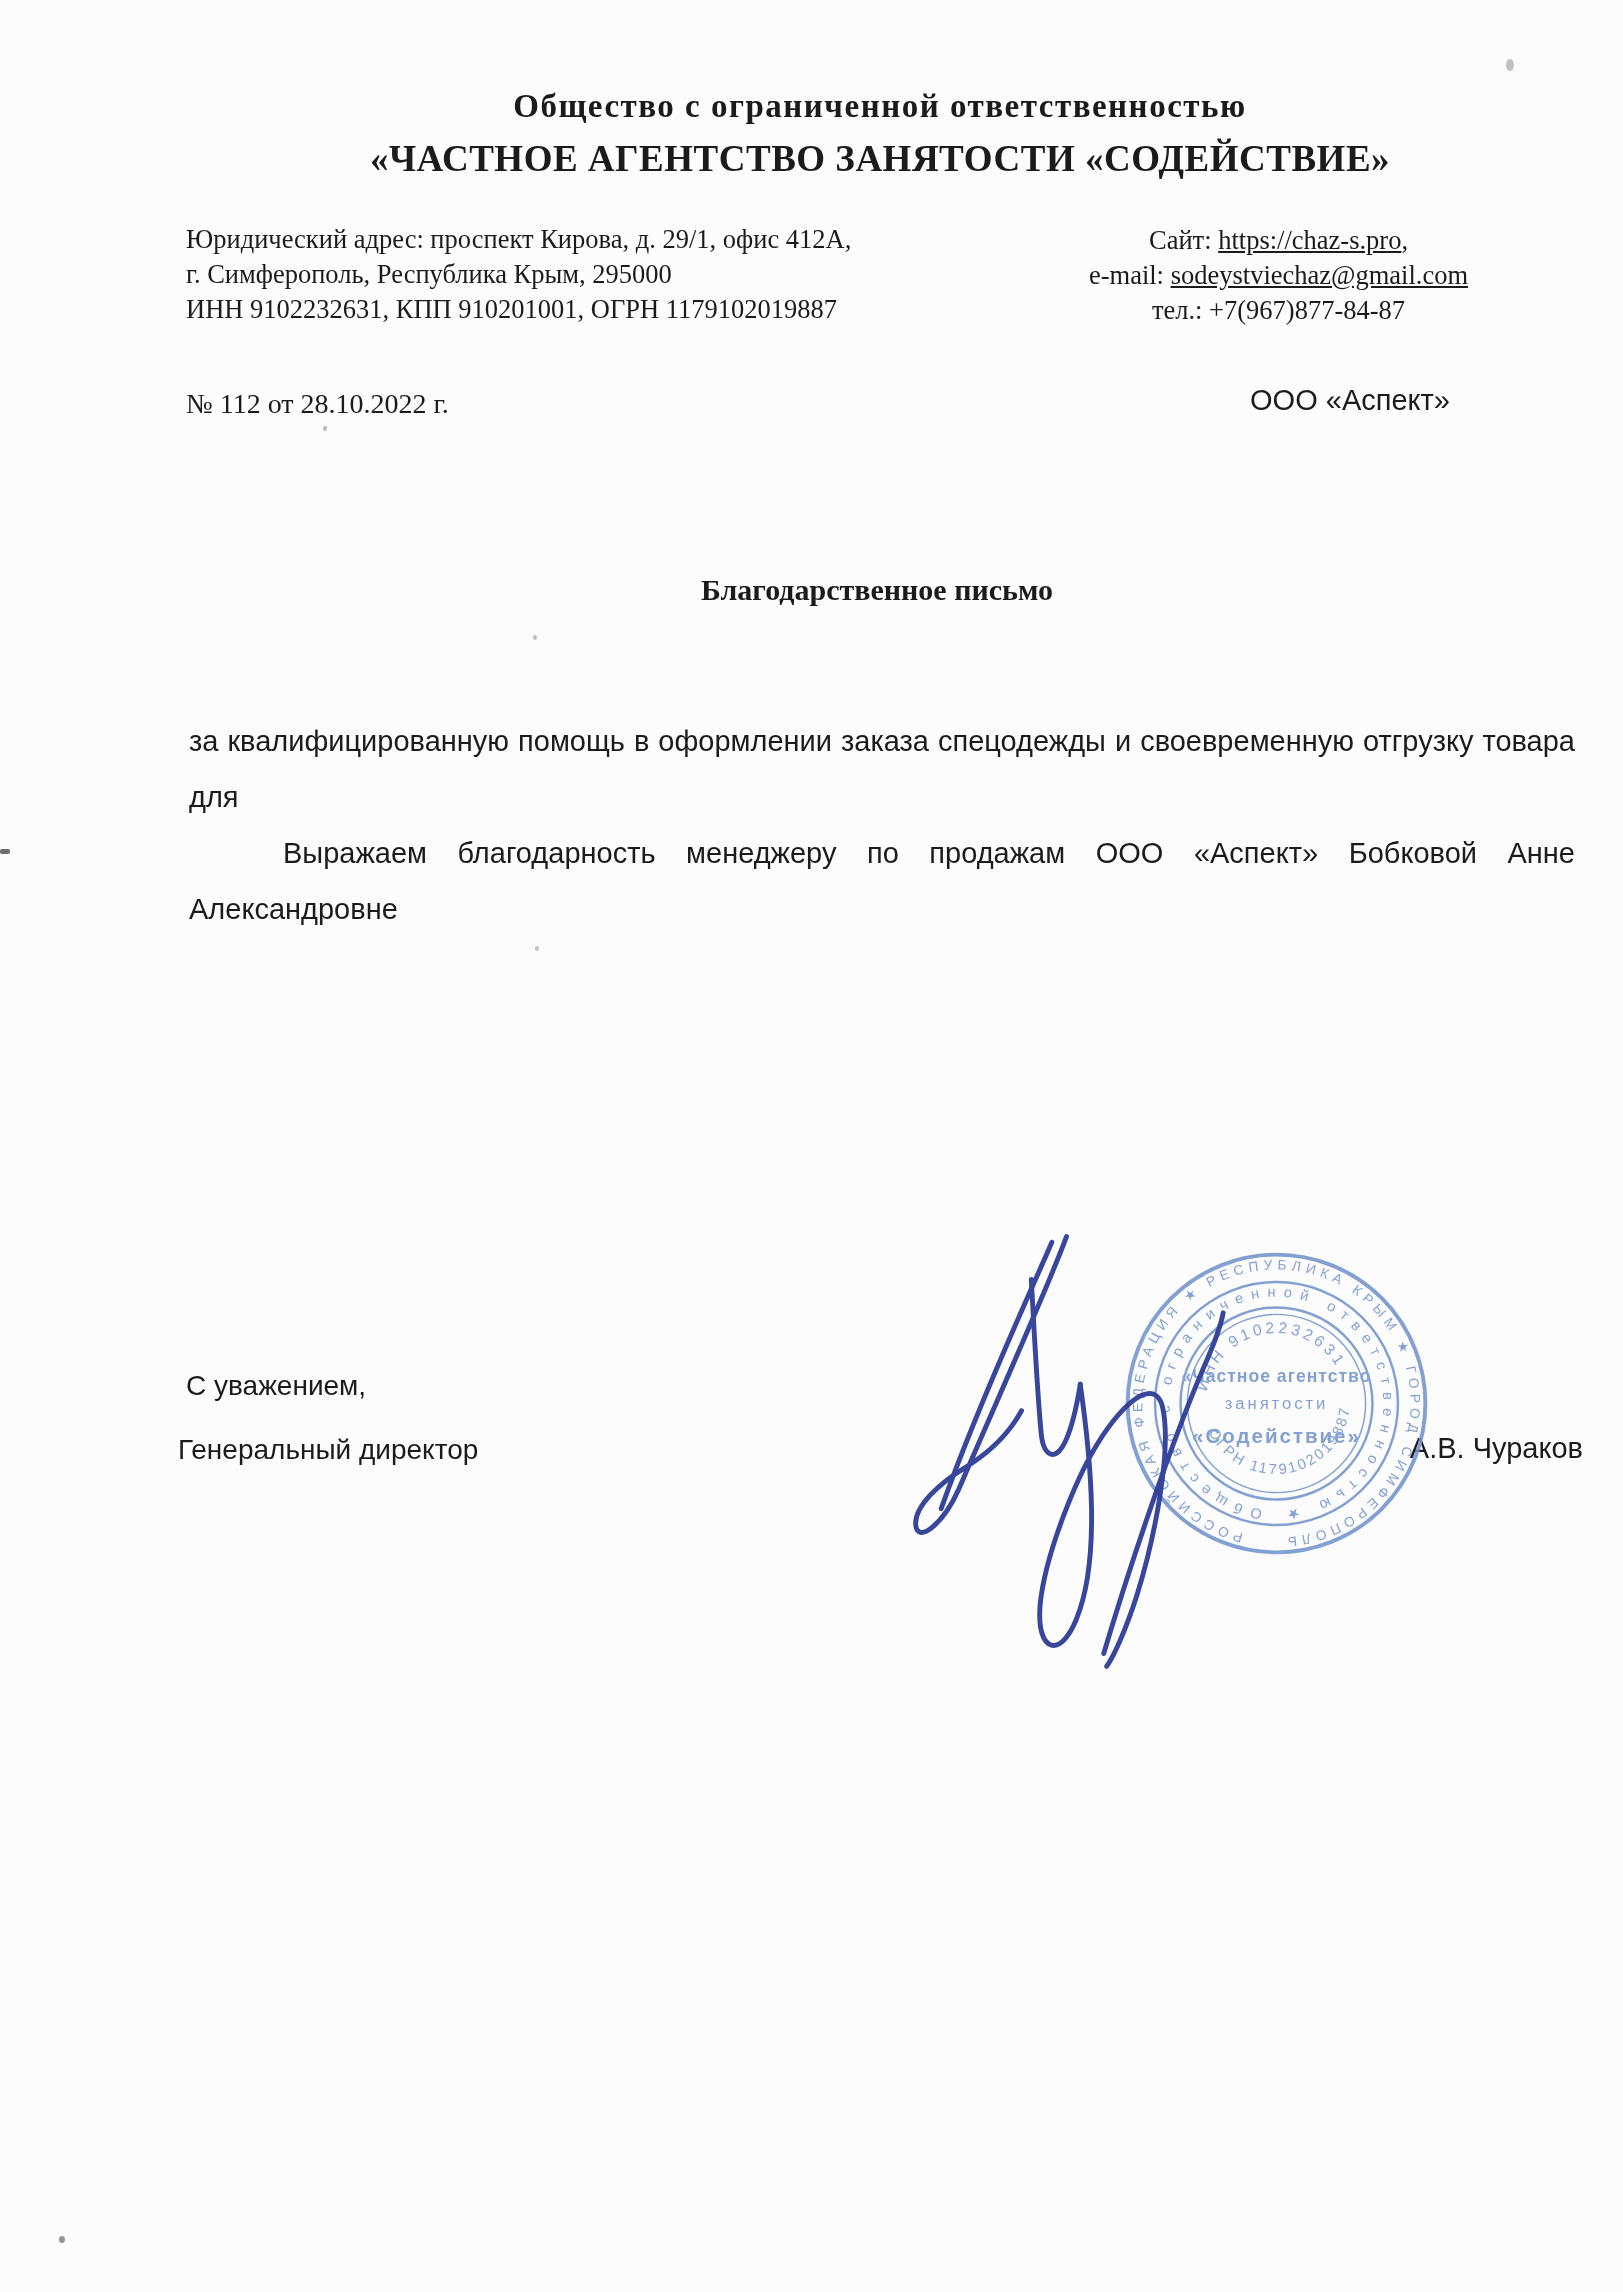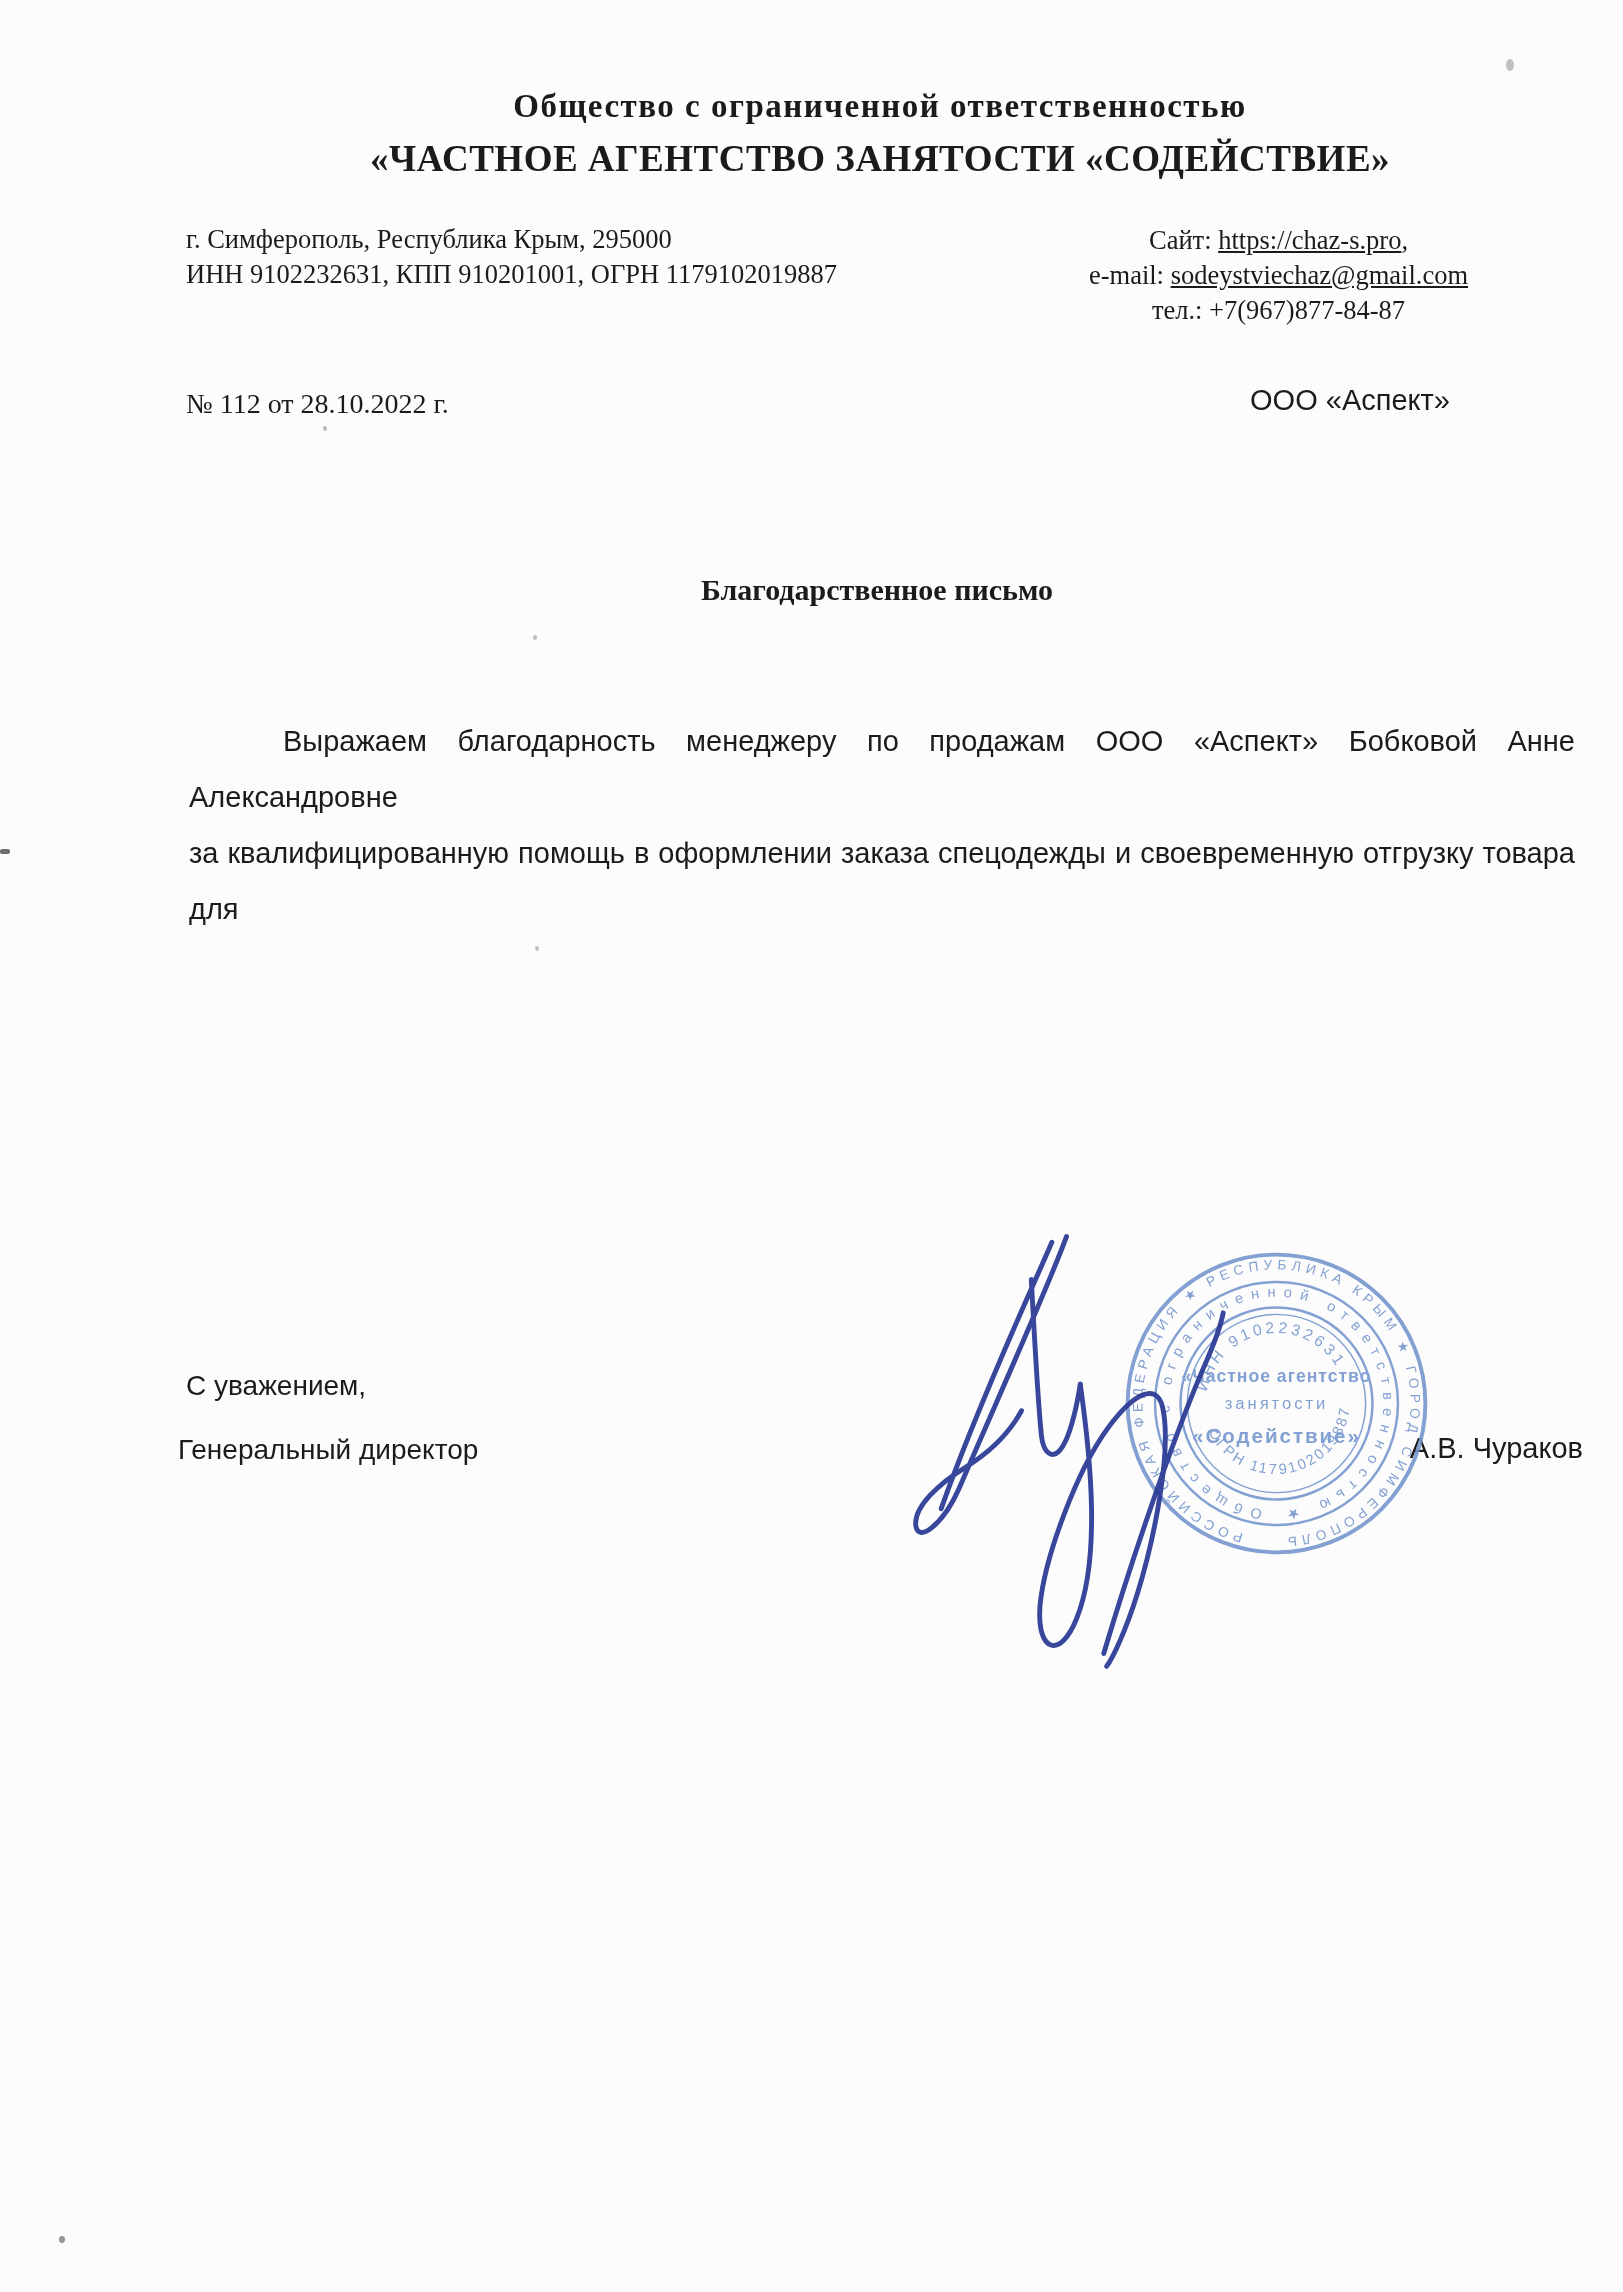--- a/index.html
+++ b/index.html
@@ -50,38 +50,39 @@
 </style>
 </head>
 <body>
 
 <div class="page">
 
   <div class="abs hdr1">Общество с ограниченной ответственностью</div>
   <div class="abs hdr2">«ЧАСТНОЕ АГЕНТСТВО ЗАНЯТОСТИ «СОДЕЙСТВИЕ»</div>
 
   <div class="abs addr">
+    <div>Юридический адрес: проспект Кирова, д. 29/1, офис 412А,</div>
     <div>г. Симферополь, Республика Крым, 295000</div>
     <div>ИНН 9102232631, КПП 910201001, ОГРН 1179102019887</div>
   </div>
 
   <div class="abs contacts">
     <div><span>Сайт: </span><span class="u">https://chaz-s.pro</span><span>,</span></div>
     <div><span>e-mail: </span><span class="u">sodeystviechaz@gmail.com</span></div>
     <div>тел.: +7(967)877-84-87</div>
   </div>
 
   <div class="abs refnum">№ 112 от 28.10.2022 г.</div>
   <div class="abs recipient">ООО «Аспект»</div>
 
   <div class="abs title">Благодарственное письмо</div>
 
   <div class="abs bodytext">
+    <div class="bline">за квалифицированную помощь в оформлении заказа спецодежды и своевременную отгрузку товара для</div>
     <div class="bline first">Выражаем благодарность менеджеру по продажам ООО «Аспект» Бобковой Анне Александровне</div>
-    <div class="bline">за квалифицированную помощь в оформлении заказа спецодежды и своевременную отгрузку товара для</div>
   </div>
 
   <div class="abs regards">С уважением,</div>
   <div class="abs position">Генеральный директор</div>
   <div class="abs signname">А.В. Чураков</div>
 
   <svg class="abs stamp" viewBox="0 0 340 340" fill="none">
     <g stroke="#7394cd" fill="none">
       <circle cx="170" cy="170" r="152" stroke-width="4"></circle>
       <circle cx="170" cy="170" r="124" stroke-width="2.5"></circle>

